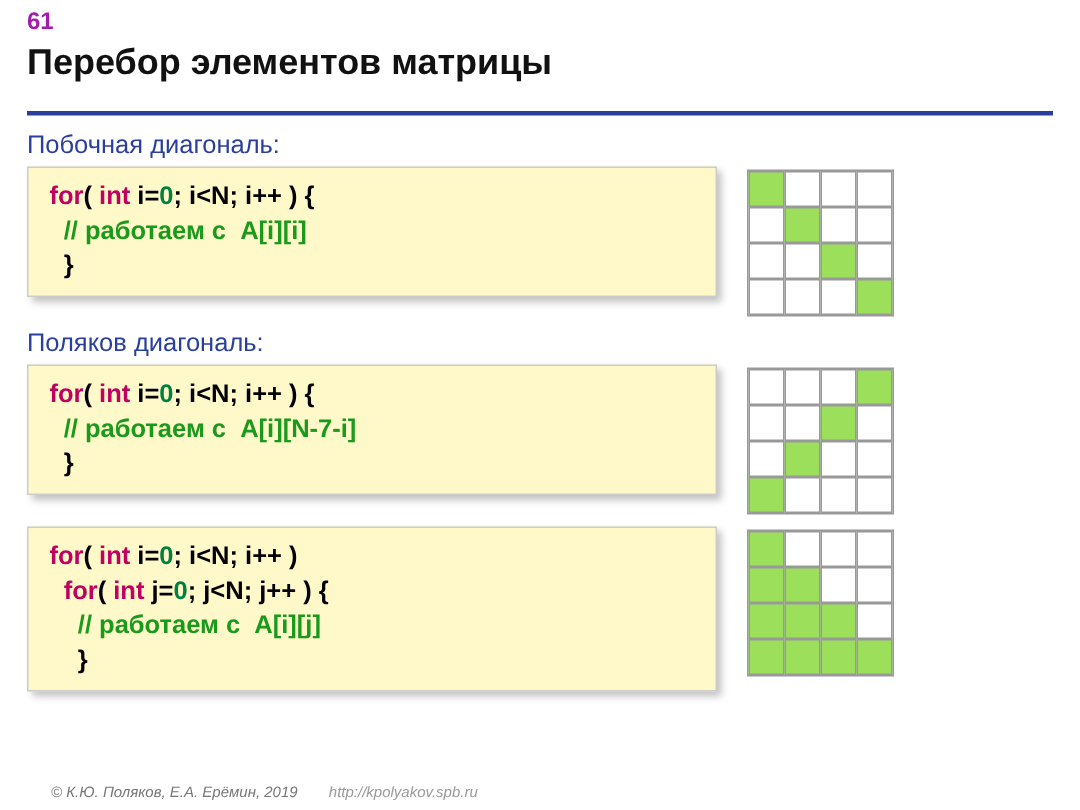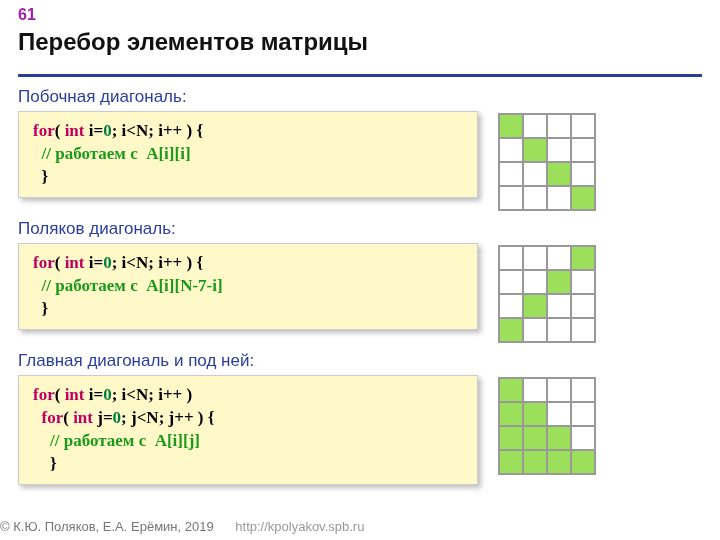--- a/index.html
+++ b/index.html
@@ -23,43 +23,43 @@
     padding-bottom: 18px;
   }
   .content { padding: 6px 18px 0 18px; }
   .section-label { color: #2a3e9e; font-size: 17px; margin: 4px 0 4px 0; }
   .row { display: flex; align-items: flex-start; gap: 20px; margin-bottom: 8px; }
   .codebox {
     background: #fff9c9;
     border: 1px solid #ccc;
     box-shadow: 3px 3px 5px rgba(0,0,0,0.25);
     padding: 8px 14px;
-    font-family: Liberation Serif, serif;
+    font-family: Liberation Sans, sans-serif;
     font-size: 17px; font-weight: bold;
     line-height: 1.35;
     flex: 0 0 460px;
     white-space: pre;
   }
   .kw-for { color: #c00060; }
   .kw-int { color: #c00060; }
   .num { color: #008040; }
   .cmt { color: #1a9a1a; }
   .plain { color: #000; }
   .grid {
     display: grid;
     grid-template-columns: repeat(4, 24px);
     grid-template-rows: repeat(4, 24px);
     border: 1px solid #999;
     margin-top: 2px;
   }
   .cell { border: 1px solid #999; }
   .f { background: #9cdf5a; }
   .footer {
-    position: absolute; bottom: 6px; left: 0;
-    font-size: 13px; color: #777;
+    position: absolute; bottom: 6px; left: 34px;
+    font-size: 10px; font-style: italic; color: #777;
   }
   .footer .url { color: #999; margin-left: 18px; }
 </style>
 </head>
 <body>
 
 <div class="header">
   <span class="pagenum">61</span>
 </div>
 
@@ -110,21 +110,20 @@
         <div class="cell f"></div>
         <div class="cell"></div>
         <div class="cell"></div>
         <div class="cell f"></div>
         <div class="cell"></div>
         <div class="cell"></div>
         <div class="cell"></div>
       </div>
   </div>
 
-  <div class="section-label">Главная диагональ и под ней:</div>
   <div class="row">
     <div class="codebox"><span class="kw-for">for</span><span class="plain">( </span><span class="kw-int">int</span><span class="plain"> i=</span><span class="num">0</span><span class="plain">; i&lt;N; i++ ) </span>
   <span class="kw-for">for</span><span class="plain">( </span><span class="kw-int">int</span><span class="plain"> j=</span><span class="num">0</span><span class="plain">; j&lt;N; j++ ) {</span>
 <span class="cmt">    // работаем с  A[i][j]</span>
 <span class="plain">    }</span></div>
     <div class="grid">
         <div class="cell f"></div>
         <div class="cell"></div>
         <div class="cell"></div>
         <div class="cell"></div>

